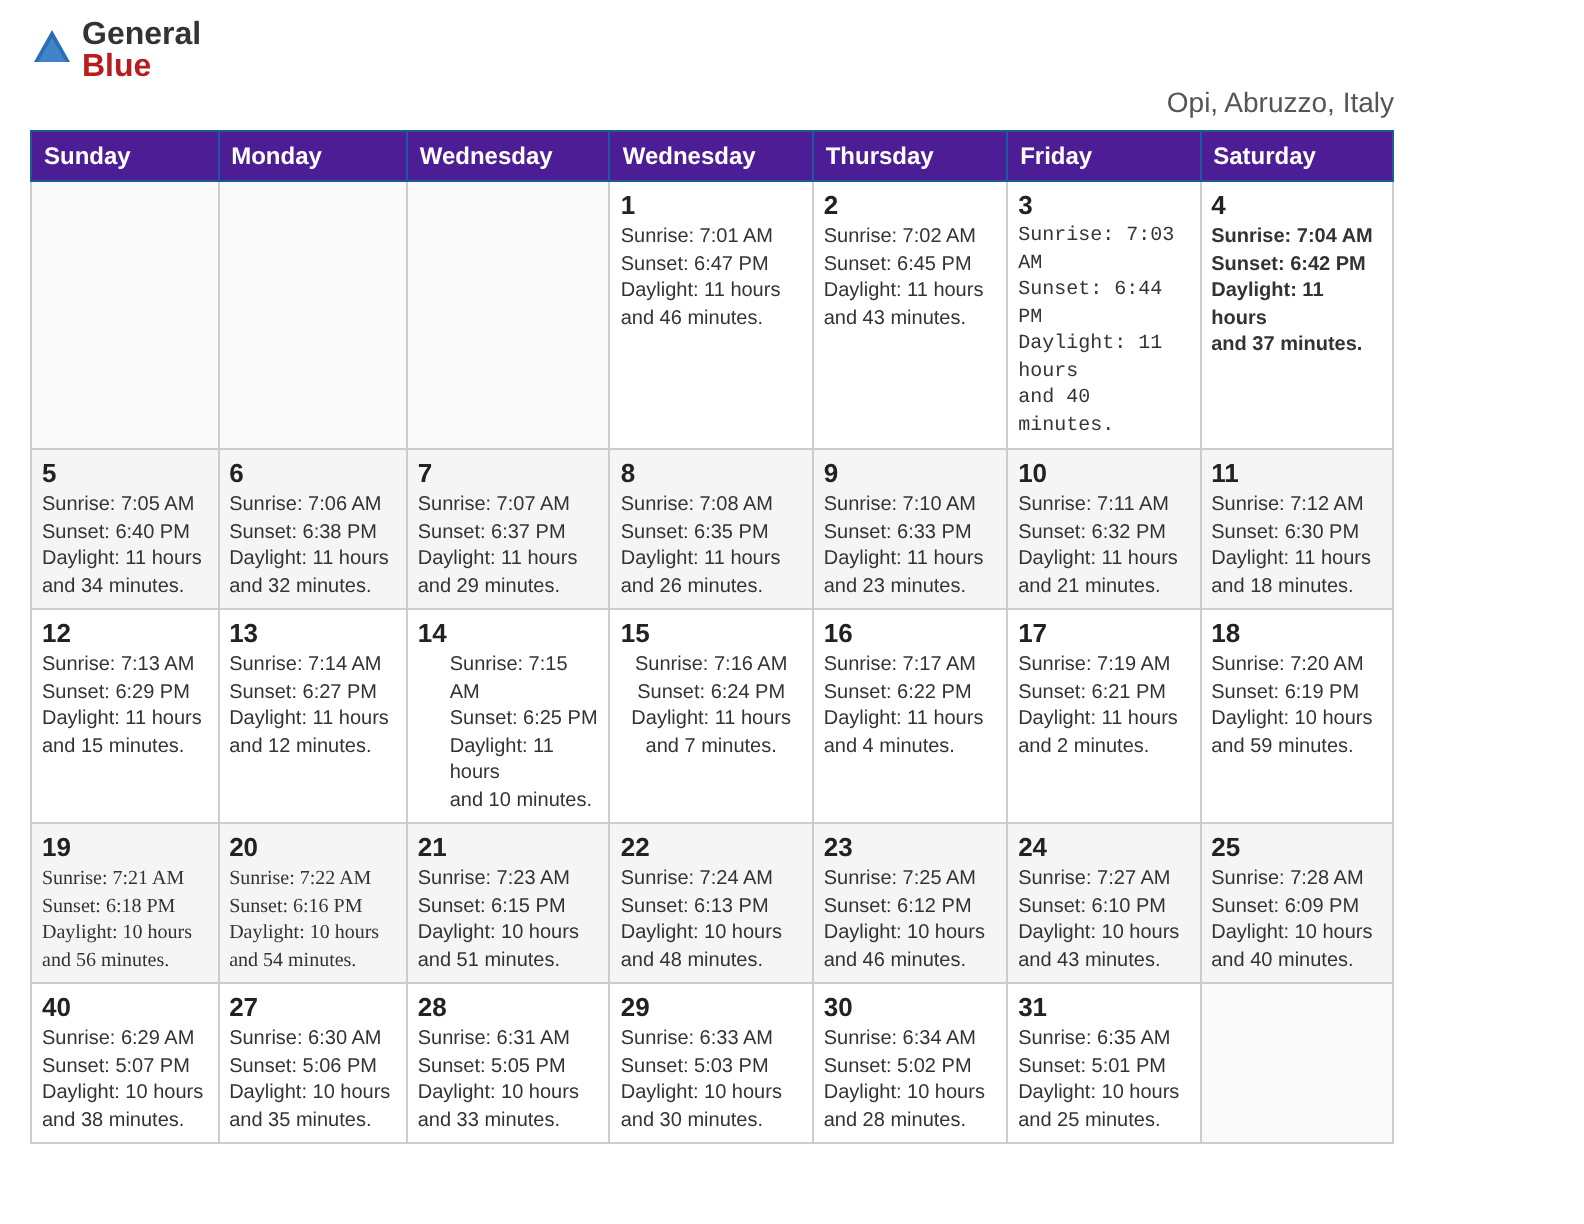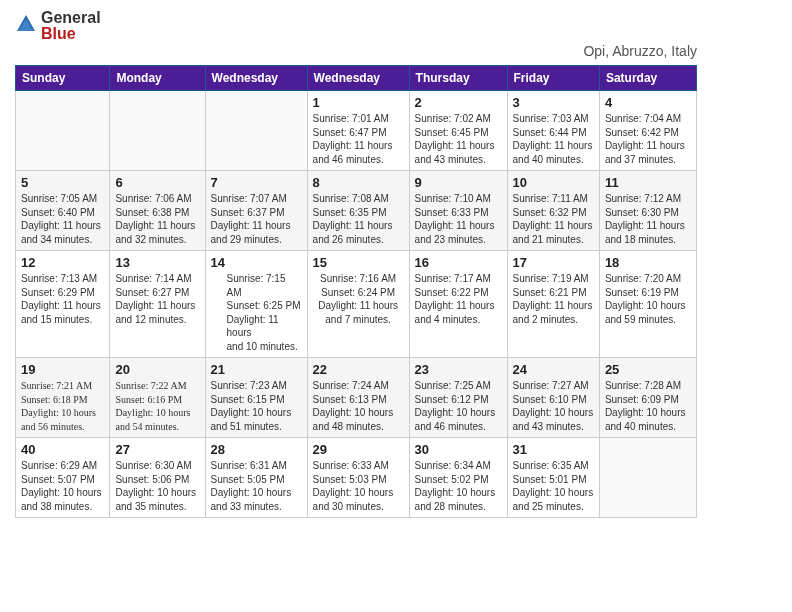--- a/index.html
+++ b/index.html
@@ -137,28 +137,28 @@
           </td>
           <td>
             <span class="day-num">2</span>
             <div class="day-info" style="white-space: pre-line;">Sunrise: 7:02 AM
 Sunset: 6:45 PM
 Daylight: 11 hours
 and 43 minutes.</div>
           </td>
           <td>
             <span class="day-num">3</span>
-            <div class="day-info" style="white-space: pre-line;">Sunrise: 7:03 AM
+            <div class="day-info" style="white-space: pre-line; font-family: Liberation Mono, monospace;">Sunrise: 7:03 AM
 Sunset: 6:44 PM
 Daylight: 11 hours
 and 40 minutes.</div>
           </td>
           <td>
             <span class="day-num">4</span>
-            <div class="day-info" style="white-space: pre-line;">Sunrise: 7:04 AM
+            <div class="day-info" style="white-space: pre-line; font-weight: bold;">Sunrise: 7:04 AM
 Sunset: 6:42 PM
 Daylight: 11 hours
 and 37 minutes.</div>
           </td>
         </tr>
         <tr>
           <td>
             <span class="day-num">5</span>
             <div class="day-info" style="white-space: pre-line;">Sunrise: 7:05 AM
 Sunset: 6:40 PM

